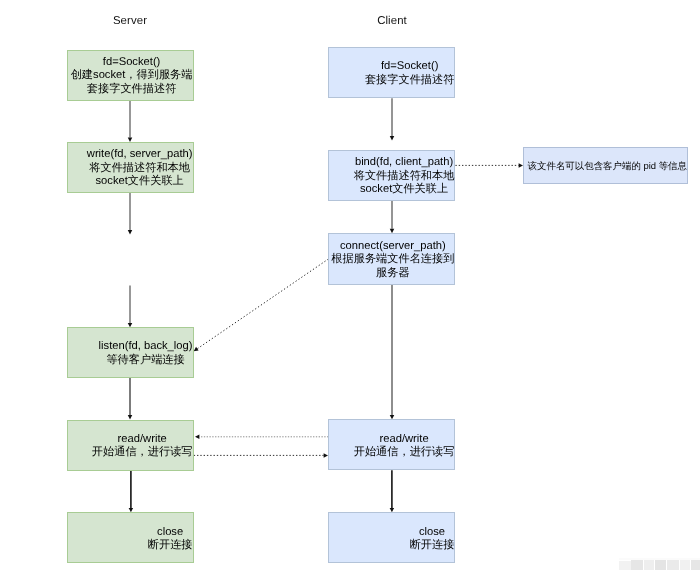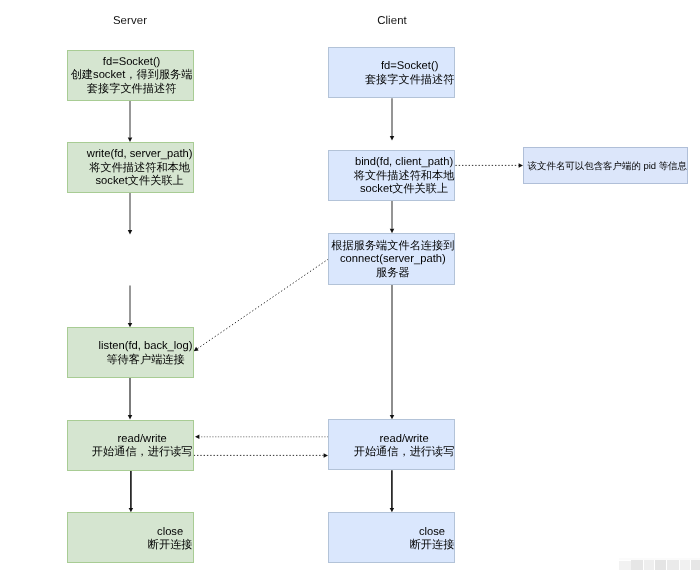--- a/index.html
+++ b/index.html
@@ -130,22 +130,22 @@
     </div>
     <div class="node blue" style="left: 328.4px; top: 150px; width: 127px; height: 50.5px;">
       <div class="txt">
         <div>bind(fd, client_path)</div>
         <div>将文件描述符和本地</div>
         <div>socket文件关联上</div>
       </div>
     </div>
     <div class="node blue" style="left: 328.4px; top: 233.2px; width: 127px; height: 51.5px;">
       <div class="txt">
+        <div>connect(server_path)</div>
         <div>根据服务端文件名连接到</div>
-        <div>connect(server_path)</div>
         <div>服务器</div>
       </div>
     </div>
     <div class="node blue" style="left: 328.4px; top: 419.3px; width: 127px; height: 51px;">
       <div class="txt">
         <div>read/write</div>
         <div>开始通信，进行读写</div>
       </div>
     </div>
     <div class="node blue" style="left: 328.4px; top: 512.3px; width: 127px; height: 51px;">

